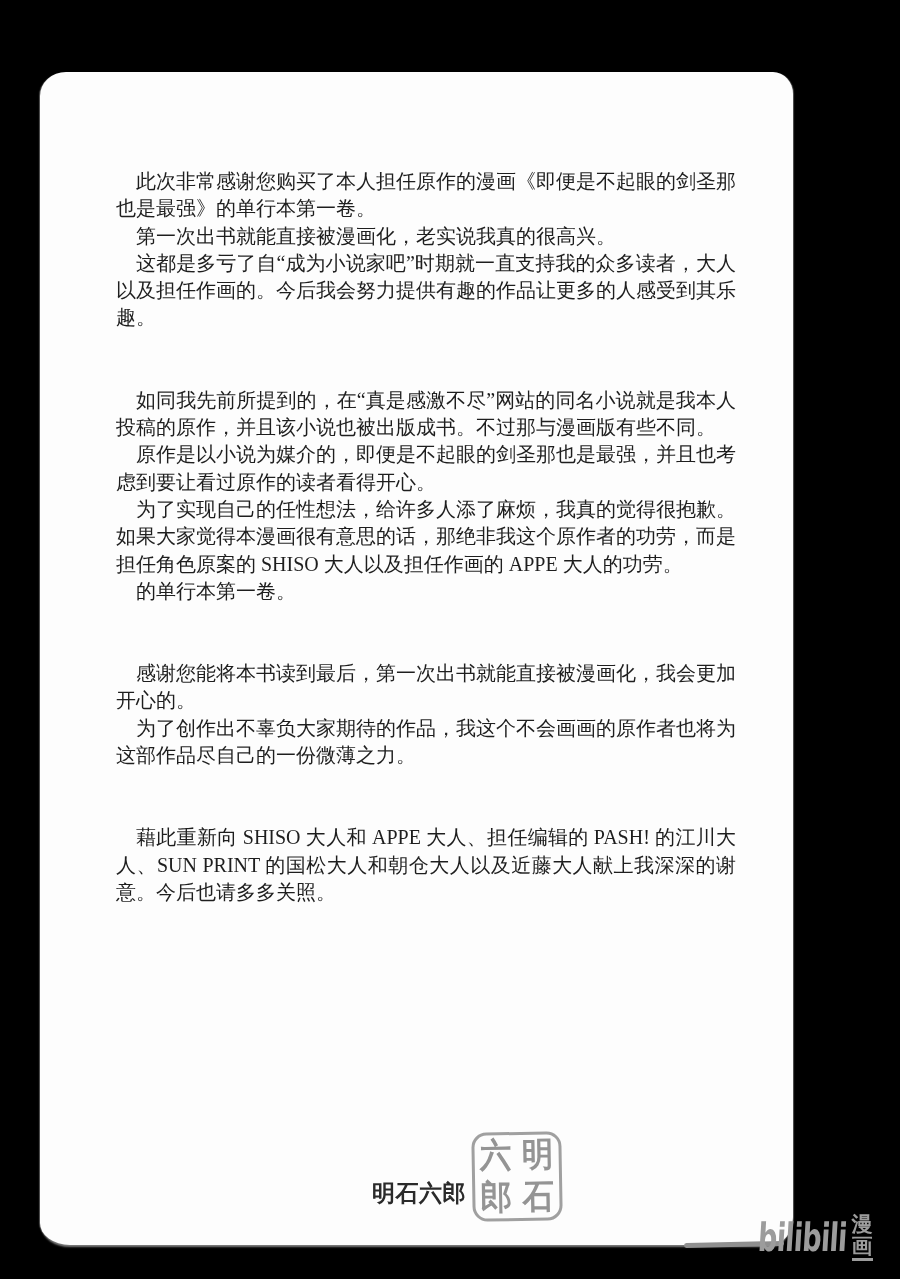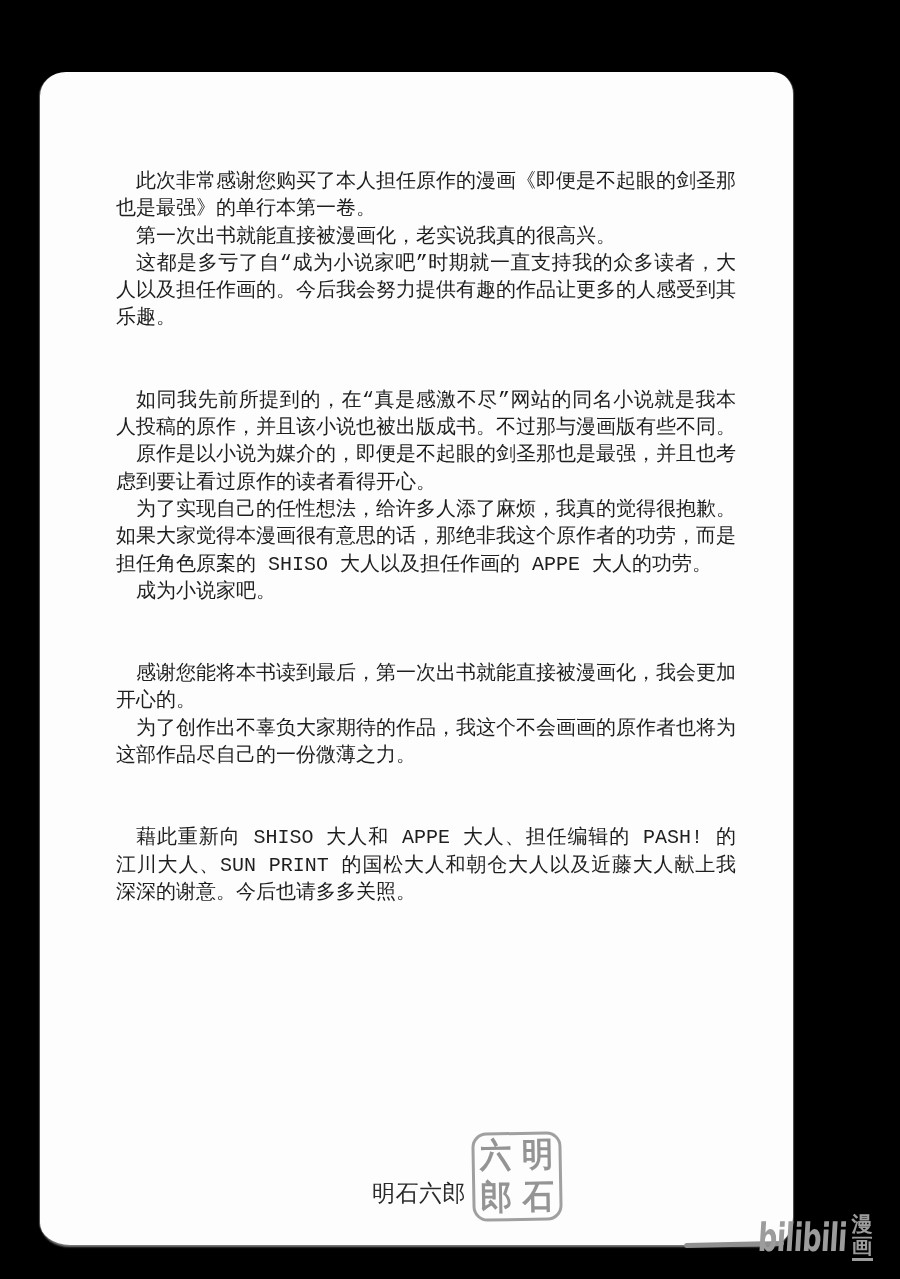--- a/index.html
+++ b/index.html
@@ -28,40 +28,41 @@
     border-radius: 26px 20px 22px 30px / 24px 22px 28px 22px;
     box-shadow: 0 4px 2px -2px #7d7d7d, 2px 0 1px -1px #555, -2px 0 1px -1px #555;
   }
   .text-col {
     position: absolute;
     left: 76px;
     top: 96px;
     width: 620px;
     color: #1e1e1e;
   }
-  .group { margin: 0 0 55px 0; font-family: Liberation Mono, monospace; }
+  .group { margin: 0 0 55px 0; }
   .group:last-child { margin-bottom: 8px; }
   .text-col p {
     margin: 0;
     font-size: 20px;
     line-height: 27.3px;
     text-indent: 1em;
     text-align: justify;
     letter-spacing: 0;
     color: #1e1e1e;
   }
   
   .signature-name {
     position: absolute;
     left: 332px;
     top: 1106px;
     font-size: 23px;
     letter-spacing: 0.5px;
     color: #2a2a2a;
     white-space: nowrap;
+    font-weight: bold;
   }
   
   .seal {
     position: absolute;
     left: 432px;
     top: 1060px;
     width: 84px;
     height: 83px;
     border: 3px solid #a0a0a0;
     border-radius: 15px;
@@ -136,21 +137,21 @@
       <div class="group">
         <p>此次非常感谢您购买了本人担任原作的漫画《即便是不起眼的剑圣那也是最强》的单行本第一卷。</p>
         <p>第一次出书就能直接被漫画化，老实说我真的很高兴。</p>
         <p>这都是多亏了自“成为小说家吧”时期就一直支持我的众多读者，大人以及担任作画的。今后我会努力提供有趣的作品让更多的人感受到其乐趣。</p>
       </div>
 
       <div class="group">
         <p>如同我先前所提到的，在“真是感激不尽”网站的同名小说就是我本人投稿的原作，并且该小说也被出版成书。不过那与漫画版有些不同。</p>
         <p>原作是以小说为媒介的，即便是不起眼的剑圣那也是最强，并且也考虑到要让看过原作的读者看得开心。</p>
         <p>为了实现自己的任性想法，给许多人添了麻烦，我真的觉得很抱歉。如果大家觉得本漫画很有意思的话，那绝非我这个原作者的功劳，而是担任角色原案的 SHISO 大人以及担任作画的 APPE 大人的功劳。</p>
-        <p>成为小说家吧。</p>
+        <p>的单行本第一卷。</p>
       </div>
 
       <div class="group">
         <p>感谢您能将本书读到最后，第一次出书就能直接被漫画化，我会更加开心的。</p>
         <p>为了创作出不辜负大家期待的作品，我这个不会画画的原作者也将为这部作品尽自己的一份微薄之力。</p>
       </div>
 
       <div class="group">
         <p>藉此重新向 SHISO 大人和 APPE 大人、担任编辑的 PASH! 的江川大人、SUN PRINT 的国松大人和朝仓大人以及近藤大人献上我深深的谢意。今后也请多多关照。</p>
       </div>

